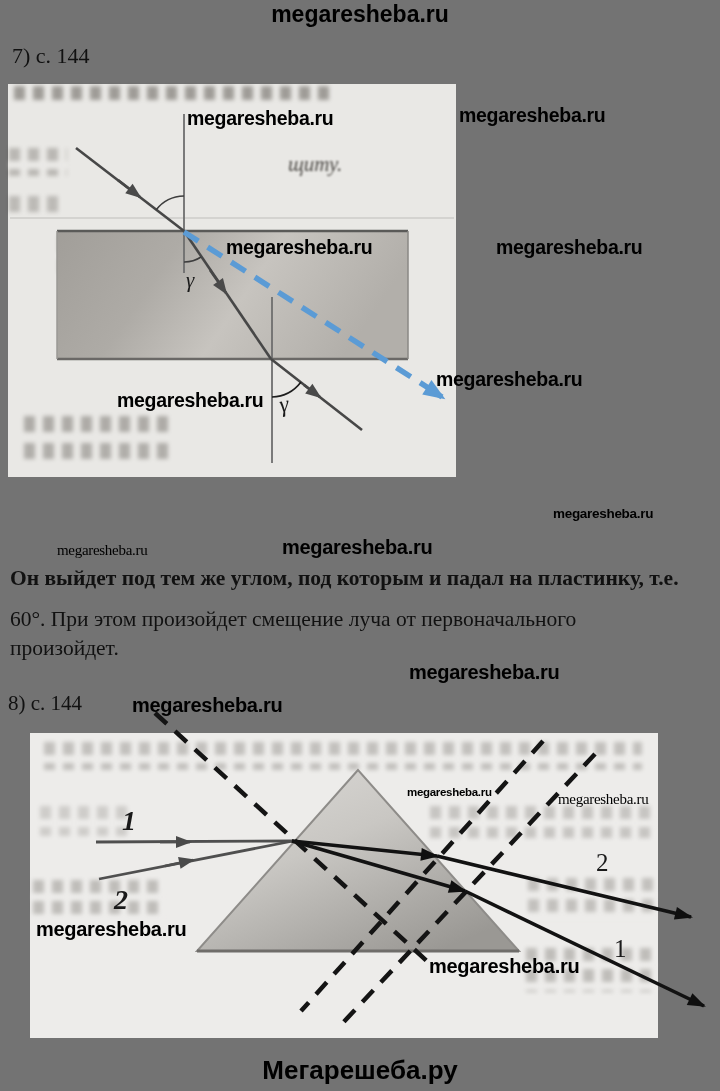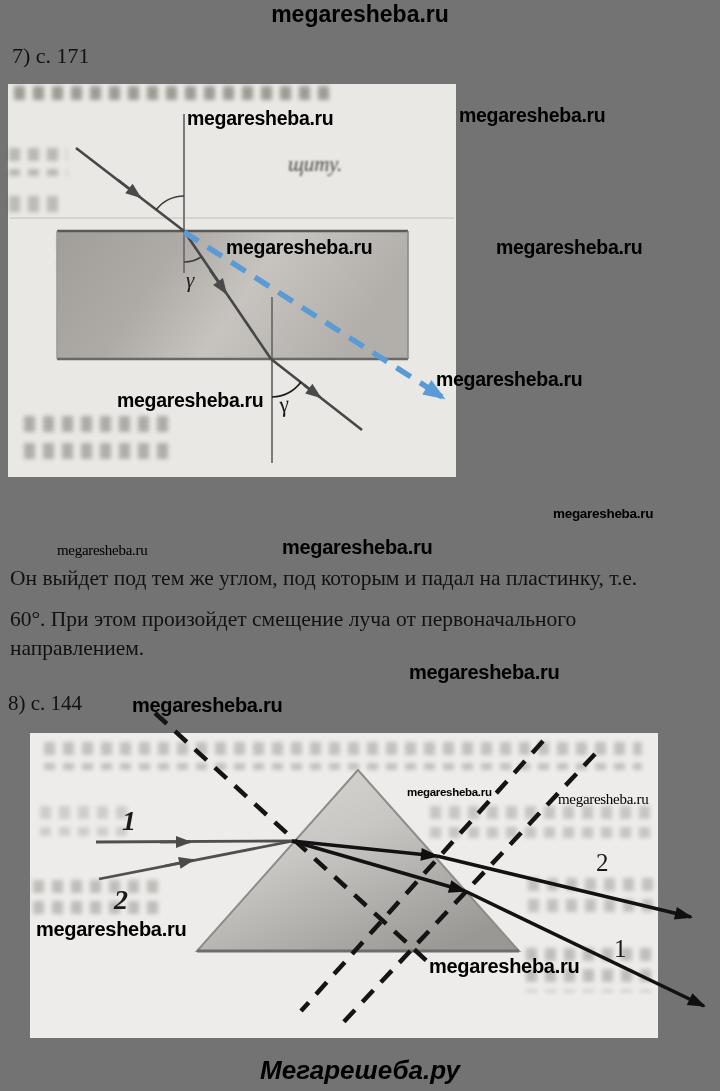--- a/index.html
+++ b/index.html
@@ -8,21 +8,21 @@
   
   .wm{position:absolute;white-space:nowrap;font-family:"Liberation Sans",sans-serif;
       font-weight:bold;font-size:19.5px;letter-spacing:-0.3px;color:#000;z-index:6;}
   .wm-lg{font-size:20px;}
   .wm-sm{font-size:13.5px;}
   .wm-xs{font-size:11.5px;}
   .wm-serif{font-family:"Liberation Serif",serif;font-weight:normal;font-size:15px;}
   .site-header{position:absolute;left:0;right:0;top:1px;text-align:center;
       font-family:"Liberation Sans",sans-serif;font-weight:bold;font-size:23px;color:#000;z-index:6;}
   .site-footer{position:absolute;left:0;right:0;top:1055px;text-align:center;
-      font-family:"Liberation Sans",sans-serif;font-weight:bold;font-size:26px;color:#000;z-index:6;font-style:italic;}
+      font-family:"Liberation Sans",sans-serif;font-weight:bold;font-size:26px;color:#000;z-index:6;}
   
   .heading{position:absolute;font-size:22px;z-index:5;}
   .bodyline{position:absolute;font-size:21.5px;z-index:5;}
   
   .scan1{position:absolute;left:8px;top:84px;width:448px;height:393px;background:#e9e8e5;z-index:1;}
   .scan2{position:absolute;left:30px;top:733px;width:628px;height:305px;background:#edecea;z-index:1;}
   
   .smudge{position:absolute;z-index:2;filter:blur(2.2px);
       background:repeating-linear-gradient(90deg, rgba(70,65,58,.9) 0 11px, rgba(70,65,58,0) 11px 19px);}
   .smudge.rows{background:
@@ -34,21 +34,21 @@
   svg.overlay{position:absolute;left:0;top:0;z-index:4;}
   svg text{font-family:"Liberation Serif",serif;fill:#1a1a1a;}
 </style>
 </head>
 <body>
 
 <div class="page">
 
   <div class="site-header">megaresheba.ru</div>
 
-  <div class="heading" style="left:12px;top:43px;">7) с. 171</div>
+  <div class="heading" style="left:12px;top:43px;">7) с. 144</div>
 
   <div class="scan1"></div>
 
   <div class="smudge" style="left:14px;top:86px;width:316px;height:14px;opacity:.5;"></div>
   <div class="smudge rows" style="left:9px;top:148px;width:58px;height:28px;opacity:.32;"></div>
   <div class="bleed-text" style="left:288px;top:152px;">щиту.</div>
   <div class="smudge" style="left:9px;top:196px;width:50px;height:16px;opacity:.3;"></div>
   <div class="hairline" style="left:10px;top:217px;width:444px;height:2px;"></div>
   <div class="smudge" style="left:58px;top:236px;width:104px;height:16px;opacity:.3;"></div>
   <div class="smudge" style="left:58px;top:259px;width:84px;height:14px;opacity:.24;"></div>
@@ -145,23 +145,23 @@
   <div class="wm" style="left:187px;top:107px;">megaresheba.ru</div>
   <div class="wm" style="left:226px;top:236px;">megaresheba.ru</div>
   <div class="wm" style="left:117px;top:389px;">megaresheba.ru</div>
   <div class="wm" style="left:459px;top:104px;">megaresheba.ru</div>
   <div class="wm" style="left:496px;top:236px;">megaresheba.ru</div>
   <div class="wm" style="left:436px;top:368px;">megaresheba.ru</div>
 
   <div class="wm wm-sm" style="left:553px;top:506px;">megaresheba.ru</div>
   <div class="wm wm-serif" style="left:57px;top:542px;">megaresheba.ru</div>
   <div class="wm wm-lg" style="left:282px;top:536px;">megaresheba.ru</div>
-  <div class="bodyline" style="left:10px;top:566px;">Он выйдет под тем же углом, под которым и падал на пластинку, т.е.</div>
+  <div class="bodyline" style="left:10px;top:566px;font-weight:bold;">Он выйдет под тем же углом, под которым и падал на пластинку, т.е.</div>
   <div class="bodyline" style="left:10px;top:599px;margin-top:8px;">60°. При этом произойдет смещение луча от первоначального</div>
-  <div class="bodyline" style="left:10px;top:636px;">направлением.</div>
+  <div class="bodyline" style="left:10px;top:636px;">произойдет.</div>
 
   <div class="wm wm-lg" style="left:409px;top:661px;">megaresheba.ru</div>
   <div class="wm wm-lg" style="left:132px;top:694px;">megaresheba.ru</div>
   <div class="heading" style="left:8px;top:691px;font-size:21px;">8) с. 144</div>
 
   <div class="wm wm-xs" style="left:407px;top:786px;">megaresheba.ru</div>
   <div class="wm wm-serif" style="left:558px;top:791px;">megaresheba.ru</div>
   <div class="wm wm-lg" style="left:36px;top:918px;">megaresheba.ru</div>
   <div class="wm wm-lg" style="left:429px;top:955px;">megaresheba.ru</div>
 

